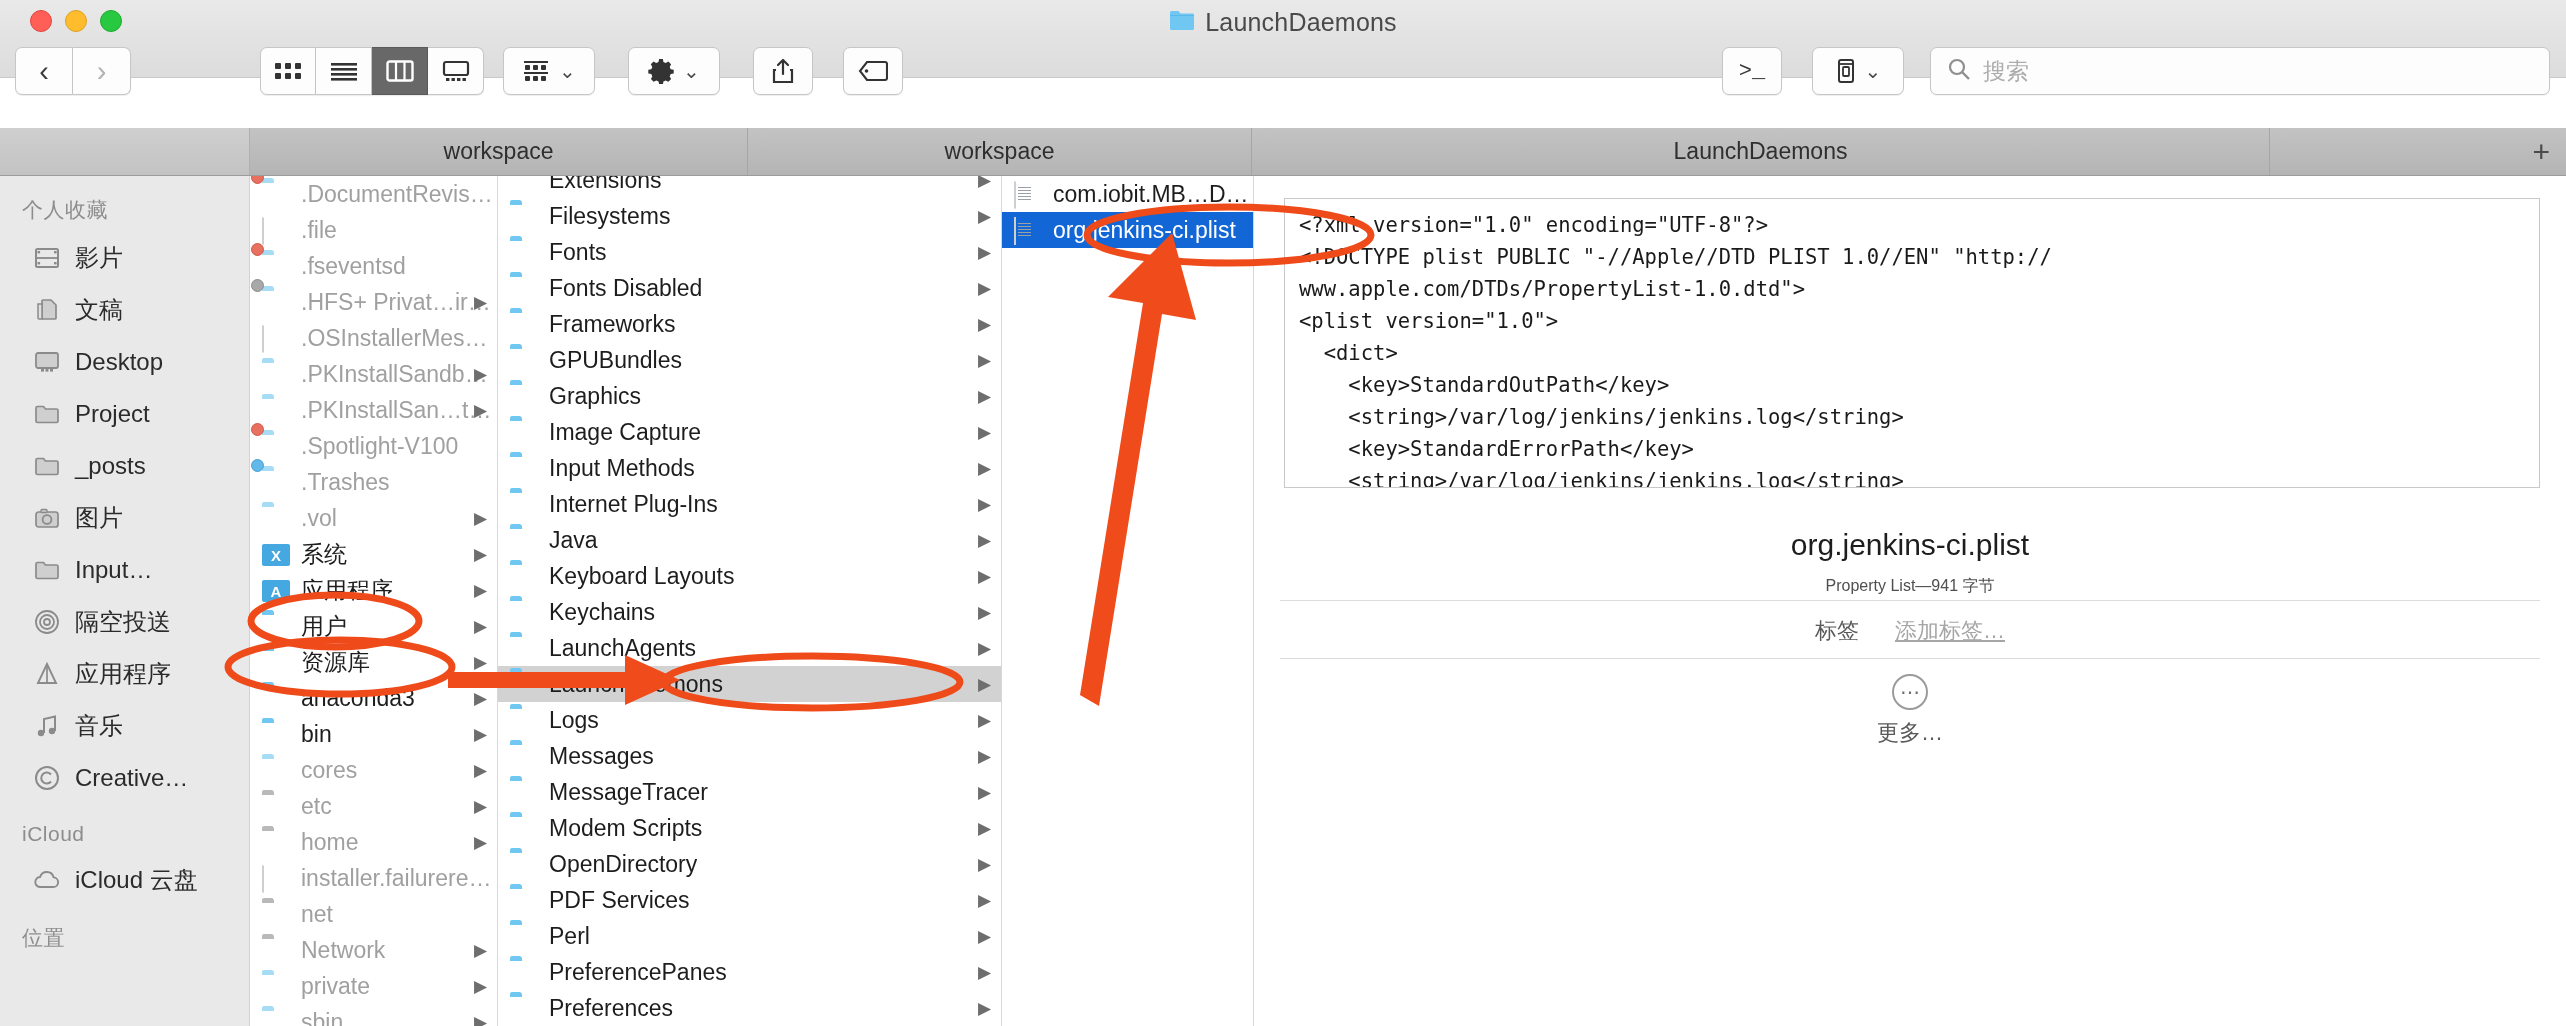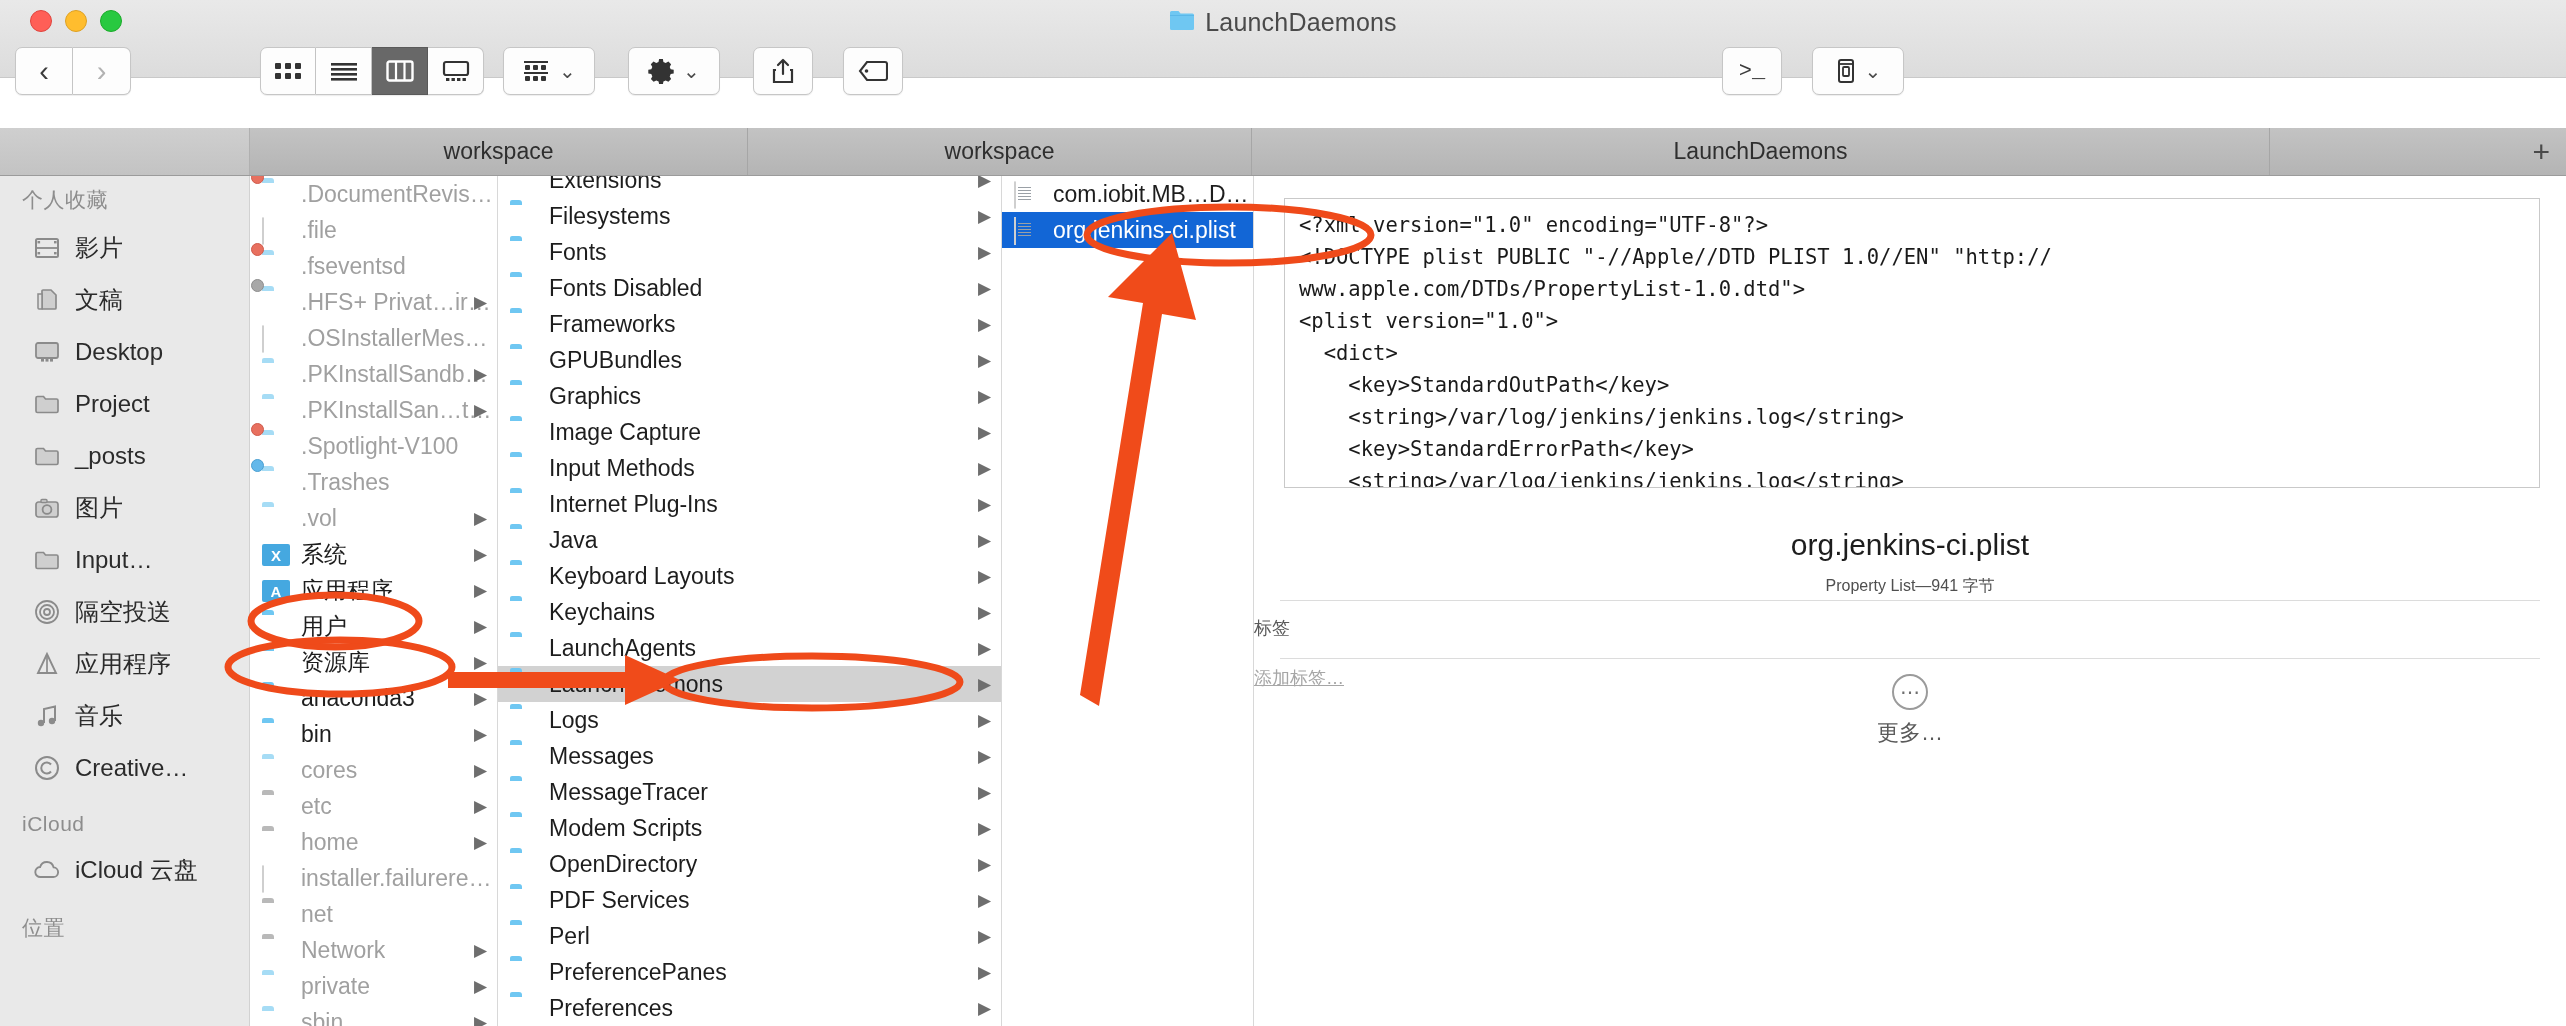--- a/index.html
+++ b/index.html
@@ -91,21 +91,21 @@
     text-align: center;
   }
   .hdr-sidebar { width: 250px; border-right: 1px solid #b0b0b0; background: linear-gradient(to bottom,#cfcfcf,#c3c3c3);}
   .hdr-plus { width: 46px; display:flex;align-items:center;justify-content:center; font-size:30px;color:#4a4a4a; border-right:none;}
 
   
   .body { position: absolute; left: 0; top: 176px; width: 2566px; height: 850px; display: flex; }
 
   
   .sidebar {
-    width: 250px; background: #e9e9e9; padding-top: 4px;
+    width: 250px; background: #e9e9e9; padding-top: 14px;
     border-right: 1px solid #d2d2d2; overflow: hidden; flex: none;
   }
   .sb-group-title {
     font-size: 21px; color: #8d8d8d; padding: 6px 0 8px 22px; letter-spacing: .5px;
   }
   .sb-item {
     display: flex; align-items: center; gap: 13px; height: 52px; padding-left: 32px;
     font-size: 24px; color: #2b2b2b; white-space: nowrap;
   }
   .sb-icon { width: 30px; height: 30px; flex: none; display:flex;align-items:center;justify-content:center; color:#8b8b8b; }
@@ -160,21 +160,21 @@
     border: 1px solid #c9c9c9; background: #fff;
     font-family: "DejaVu Sans Mono", "Liberation Mono", monospace;
     font-size: 20.5px; line-height: 32px; color: #1a1a1a;
     padding: 10px 14px; white-space: pre; overflow: hidden;
   }
   .file-title { position: absolute; top: 352px; width: 100%; text-align: center; font-size: 30px; color: #1d1d1d;}
   .file-sub   { position: absolute; top: 400px; width: 100%; text-align: center; font-size: 16px; color: #4f4f4f;}
   .divider    { position: absolute; left: 26px; right: 26px; top: 424px; height: 1px; background: #dcdcdc;}
   .tag-row {
     position: absolute; top: 440px; left: 0; width: 100%;
-    display: flex; justify-content: center; gap: 26px; font-size: 18px; flex-direction: column;
+    display: flex; justify-content: center; gap: 36px; font-size: 22px;
   }
   .tag-label { color: #5a5a5a; }
   .tag-add   { color: #a6a6a6; text-decoration: underline; }
   .divider2  { position: absolute; left: 26px; right: 26px; top: 482px; height: 1px; background: #dcdcdc;}
   .more-wrap { position: absolute; top: 498px; width: 100%; display:flex; flex-direction:column; align-items:center; gap:8px;}
   .more-circle {
     width: 36px; height: 36px; border-radius: 50%; border: 2px solid #9b9b9b;
     display:flex;align-items:center;justify-content:center;color:#6e6e6e;font-size:20px;line-height:1;
   }
   .more-text { font-size: 22px; color: #5a5a5a; }
@@ -312,20 +312,29 @@
       <div class="tbtn">
         <svg width="22" height="26" viewBox="0 0 22 26">
             <rect x="4" y="2" width="14" height="22" rx="2" fill="none" stroke="#333" stroke-width="2"></rect>
             <rect x="8" y="9" width="6" height="9" rx="1" fill="none" stroke="#333" stroke-width="1.8"></rect>
             <line x1="4" y1="6" x2="18" y2="6" stroke="#333" stroke-width="1.8"></line>
           </svg>
         <span class="smallchev">⌄</span>
       </div>
     </div>
 
+    <div class="searchbox">
+      <span>
+        <svg width="24" height="24" viewBox="0 0 24 24">
+            <circle cx="10" cy="10" r="7" fill="none" stroke="#8e8e8e" stroke-width="2.2"></circle>
+            <line x1="15" y1="15" x2="22" y2="22" stroke="#8e8e8e" stroke-width="2.4"></line>
+          </svg>
+      </span>
+      <span class="search-placeholder">搜索</span>
+    </div>
   </div>
 
   <div class="headerbar">
     <div class="hdr-cell hdr-sidebar"></div>
     <div class="hdr-cell" style="width:498px">workspace</div>
     <div class="hdr-cell" style="width:504px">workspace</div>
     <div class="hdr-cell" style="width:1018px">LaunchDaemons</div>
     <div class="hdr-cell hdr-plus" style="width:296px;justify-content:flex-end;padding-right:16px;">+</div>
   </div>
 

